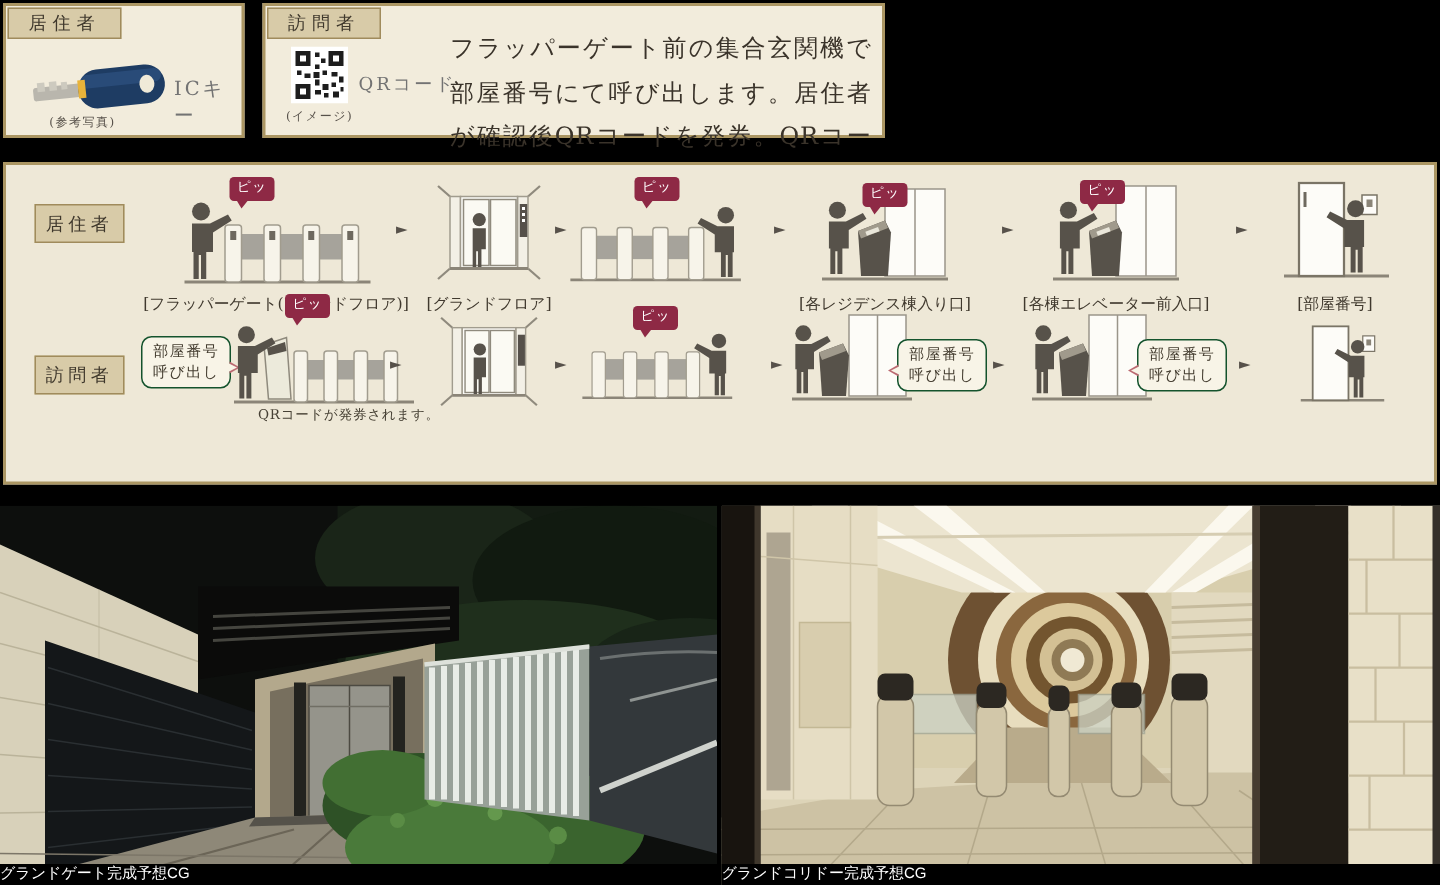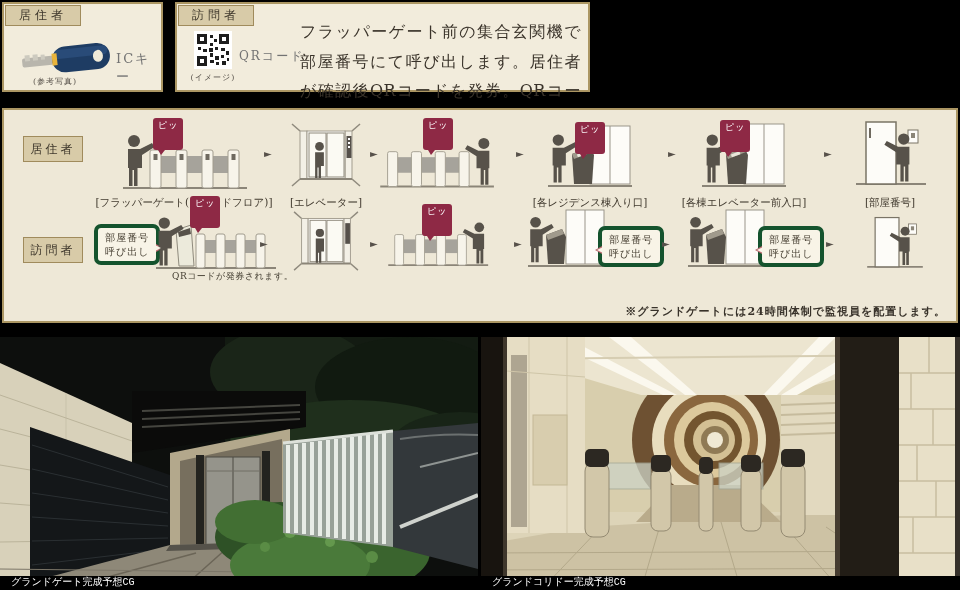--- a/index.html
+++ b/index.html
@@ -18,26 +18,26 @@
   .desc{position:absolute;left:123px;top:13px;width:281px;font-size:16px;line-height:1.85;
         letter-spacing:.5px;color:#3a332a;text-align:justify;}
   
   #flow-panel{left:2px;top:108px;width:956px;height:215px;background:#eee8d7;}
   .flow-tag{width:60px;height:26px;letter-spacing:3px;}
   .station{position:absolute;}
   .step-label{position:absolute;top:86px;transform:translateX(-50%);white-space:nowrap;
               font-size:10.5px;color:#40392e;letter-spacing:0;}
   .arrow{position:absolute;color:#57514a;font-size:10px;font-family:"DejaVu Sans",sans-serif;}
   .beep{position:absolute;background:#8e2945;color:#fff;font-size:9px;line-height:1;
-        padding:3px 5px 20px;border-radius:3px;letter-spacing:1px;
+        padding:3px 5px 4px;border-radius:3px;letter-spacing:1px;
         font-family:"DejaVu Sans",sans-serif;white-space:nowrap;}
   .beep::after{content:"";position:absolute;left:5px;bottom:-5px;width:0;height:0;
         border-left:3px solid transparent;border-right:4px solid transparent;
         border-top:5px solid #8e2945;}
-  .callout{position:absolute;background:#f8f4e7;border:4px solid #14532d;border-radius:7px;
+  .callout{position:absolute;background:#f8f4e7;border:1px solid #14532d;border-radius:7px;
         color:#443d30;font-size:10px;line-height:1.35;padding:3px 7px;white-space:pre-line;
         text-align:center;letter-spacing:1px;}
   .callout.tail-right::after{content:"";position:absolute;right:-7px;top:16px;
         border-top:4px solid transparent;border-bottom:4px solid transparent;
         border-left:7px solid #bb6a72;}
   .callout.tail-right::before{content:"";position:absolute;right:-5px;top:17px;z-index:1;
         border-top:3px solid transparent;border-bottom:3px solid transparent;
         border-left:6px solid #f8f4e7;}
   .callout.tail-left::after{content:"";position:absolute;left:-7px;top:16px;
         border-top:4px solid transparent;border-bottom:4px solid transparent;
@@ -48,22 +48,22 @@
   .note{position:absolute;right:10px;font-size:11px;font-weight:bold;color:#38322a;
         letter-spacing:1px;white-space:nowrap;}
   .qr-note{position:absolute;font-size:9px;color:#464034;letter-spacing:.5px;white-space:nowrap;}
   .mirror{transform:scaleX(-1);}
   
   .photo{position:absolute;top:337px;height:253px;overflow:hidden;}
   #photo-left{left:0;width:478px;}
   #photo-right{left:481px;width:479px;}
   .photo svg{display:block;}
   .caption-bar{position:absolute;left:0;bottom:0;width:100%;height:14px;background:#000;
-        color:#fff;font-family:Liberation Mono, monospace;font-size:10px;line-height:14px;
-        padding-left:11px;box-sizing:border-box;letter-spacing:0;}
+        color:#fff;font-family:Liberation Sans, sans-serif;font-size:10px;line-height:14px;
+        padding-left:0;box-sizing:border-box;letter-spacing:0;}
 </style>
 </head>
 <body>
 
 <svg width="0" height="0" style="position:absolute" aria-hidden="true">
   <defs>
     <symbol id="p-arm" viewBox="0 0 36 52">
       <circle cx="13" cy="6" r="6"></circle>
       <path d="M7 14 L19 14 L31 8 L33.5 12 L21 20 L21 33 L16.5 33 L16.5 51 L13 51 L13 35 L11.5 35 L11.5 51 L8 51 L8 33 L7 33 Z"></path>
     </symbol>
@@ -174,21 +174,21 @@
       <rect x="56.5" y="14" width="5" height="22" fill="#55504a"></rect>
       <g fill="#fff">
           <rect x="58" y="16" width="2" height="2"></rect>
           <rect x="58" y="20" width="2" height="2"></rect>
           <rect x="58" y="24" width="2" height="2"></rect>
         </g>
       <use href="#p-stand" x="20" y="20" width="19" height="38" fill="#57524a"></use>
       <line x1="10" y1="57" x2="62" y2="57" stroke="#8b8578" stroke-width="2"></line>
     </svg>
   </div>
-  <div class="step-label" style="left:322px">[エレベーター]</div>
+  <div class="step-label" style="left:322px">[グランドフロア]</div>
 
   <span class="arrow" style="left:366px;top:38px">►</span>
 
   <div class="station" style="left:374px;top:16px;width:120px;height:66px">
     <svg class="mirror" width="120" height="66" viewBox="0 0 130 72">
       <line x1="4" y1="66" x2="128" y2="66" stroke="#8b8578" stroke-width="2"></line>
       <g fill="#a6a39b">
         <rect x="41" y="34" width="19" height="17"></rect>
           <rect x="67" y="34" width="19" height="17"></rect>
           <rect x="93" y="34" width="19" height="17"></rect>
@@ -358,21 +358,20 @@
       <line x1="4" y1="66" x2="74" y2="66" stroke="#8b8578" stroke-width="2"></line>
       <rect x="14" y="4" width="30" height="62" fill="#fdfcf8" stroke="#7a7466" stroke-width="1.5"></rect>
       <rect x="56" y="12" width="10" height="13" fill="#fdfcf8" stroke="#7a7466"></rect>
       <rect x="59" y="15" width="4" height="5" fill="#8b8578"></rect>
       <g transform="translate(78 0) scale(-1 1)">
         <use href="#p-arm" x="14" y="14" width="34" height="52" fill="#57524a"></use>
       </g>
     </svg>
   </div>
 
-  <div class="note" style="top:194px">※グランドゲートには24時間体制で監視員を配置します。</div>
 </div>
 
 <div class="photo" id="photo-left">
   <svg width="478" height="253" viewBox="0 0 478 253">
     <rect width="478" height="253" fill="#0d0f0d"></rect>
     <rect x="225" y="0" width="253" height="175" fill="#131b12"></rect>
     <ellipse cx="290" cy="35" rx="80" ry="45" fill="#1a2518"></ellipse>
     <ellipse cx="410" cy="50" rx="95" ry="50" fill="#111a10"></ellipse>
     <ellipse cx="350" cy="105" rx="120" ry="42" fill="#1f2f1c"></ellipse>
     <ellipse cx="460" cy="110" rx="70" ry="35" fill="#182417"></ellipse>

